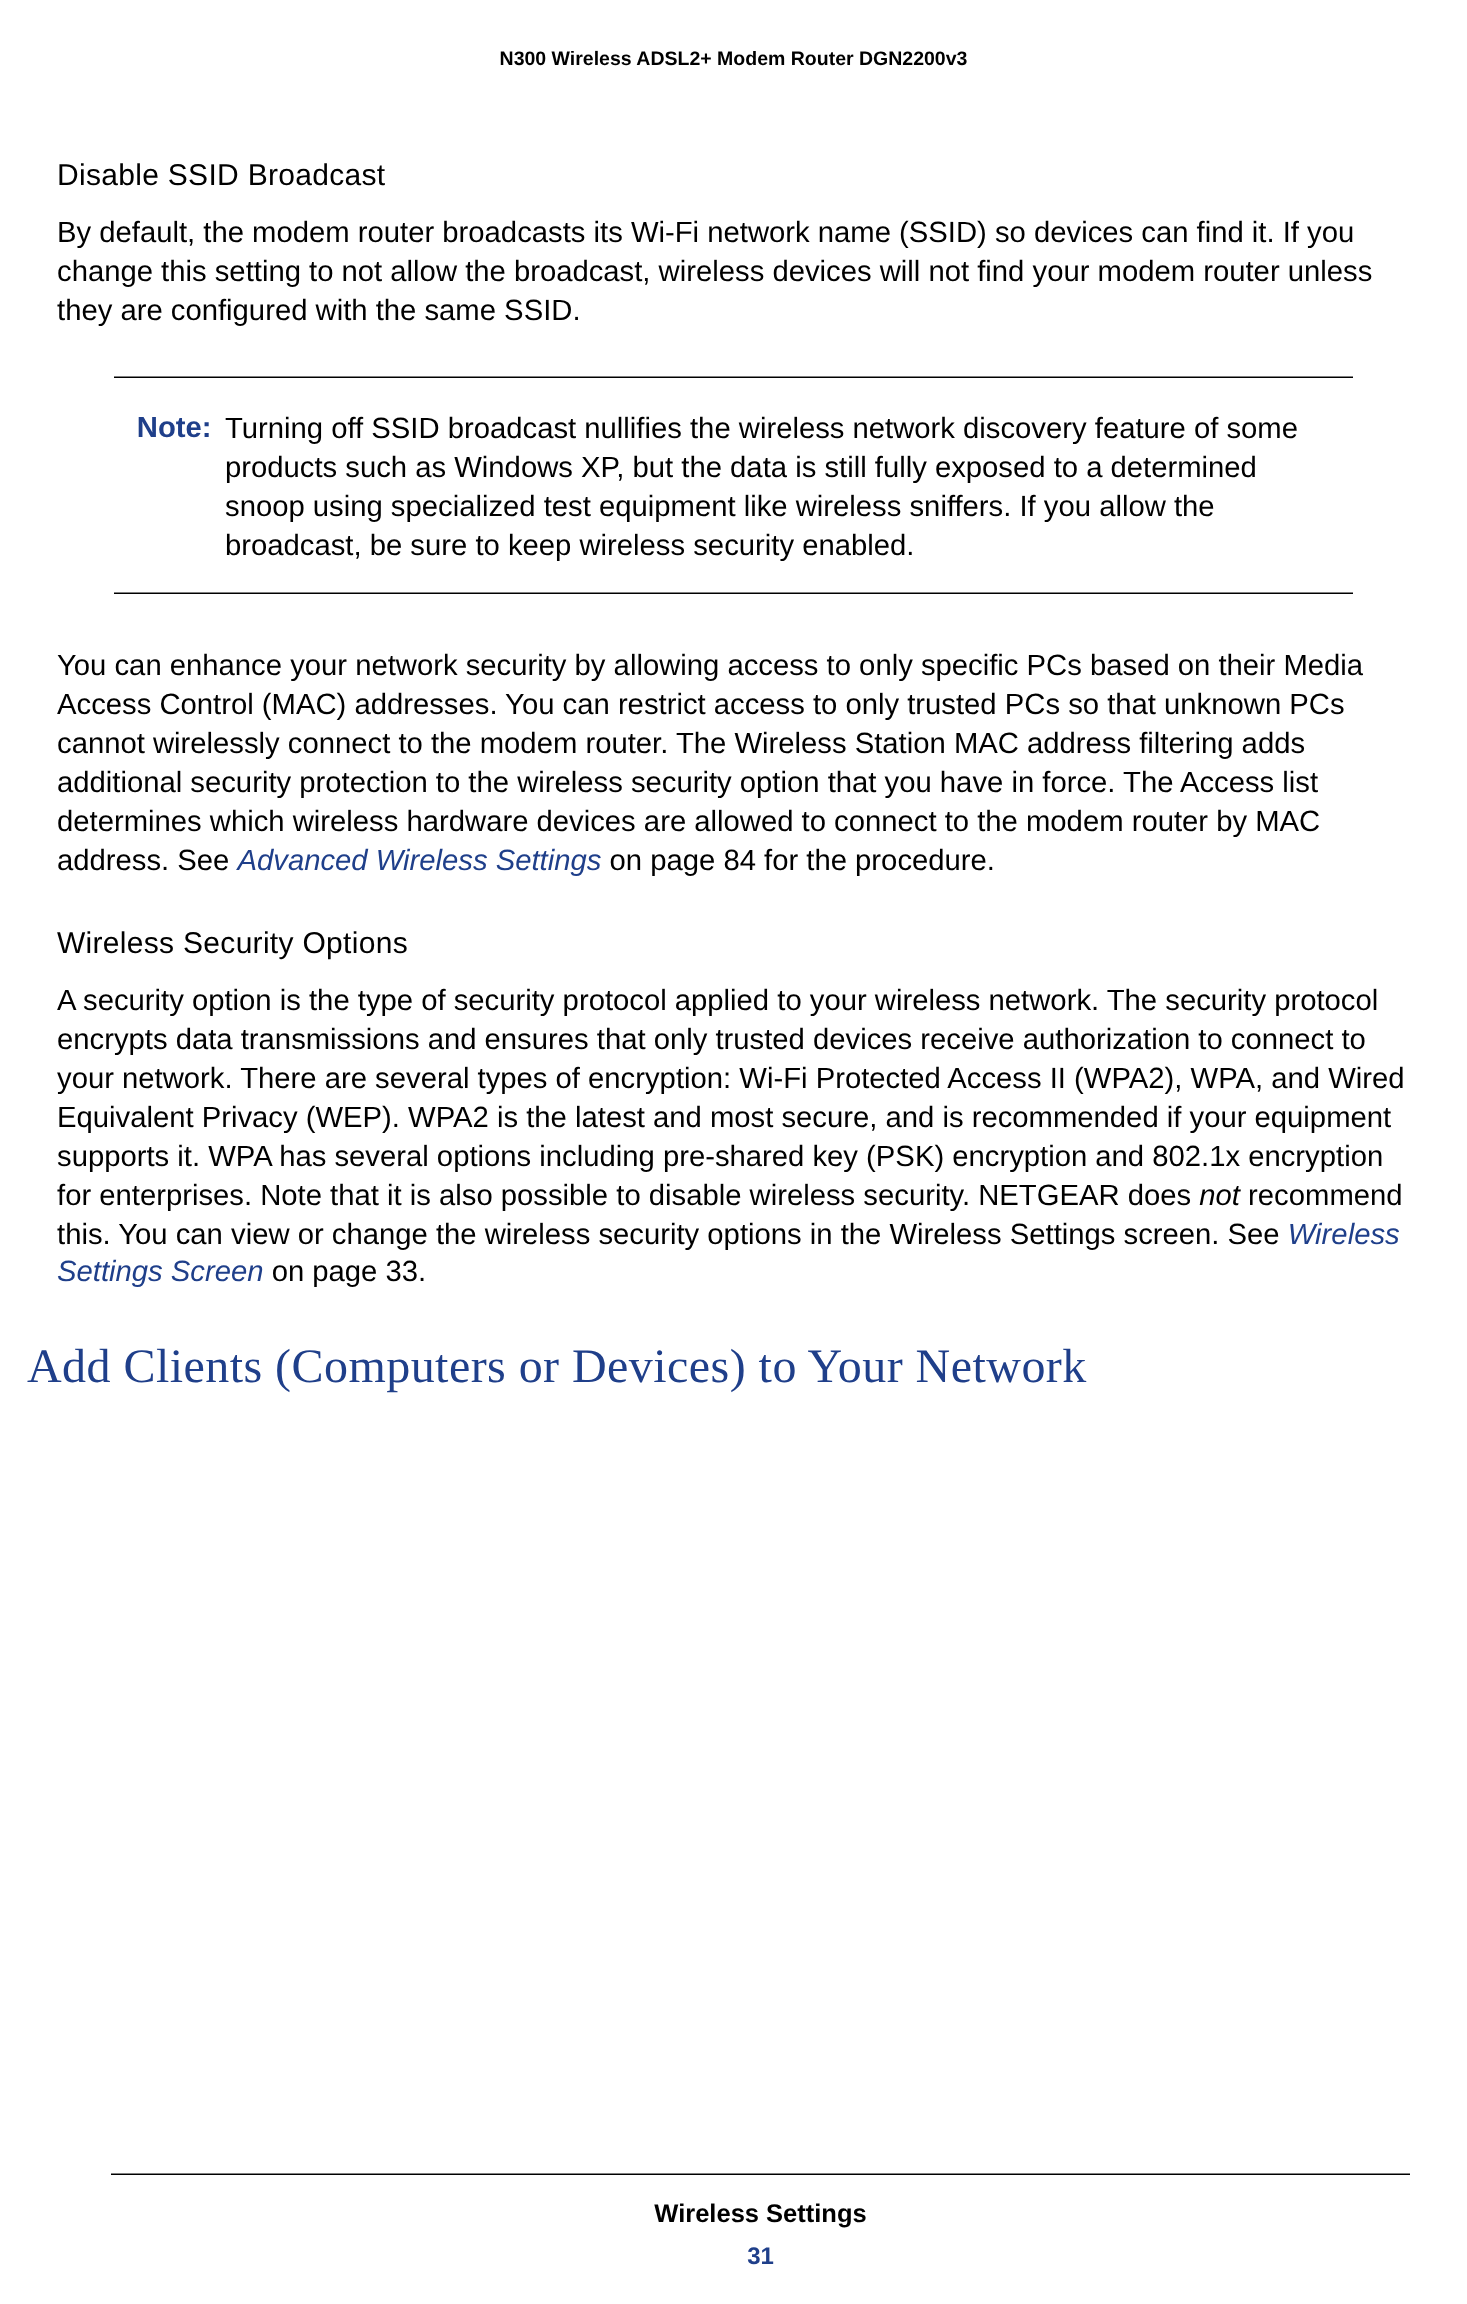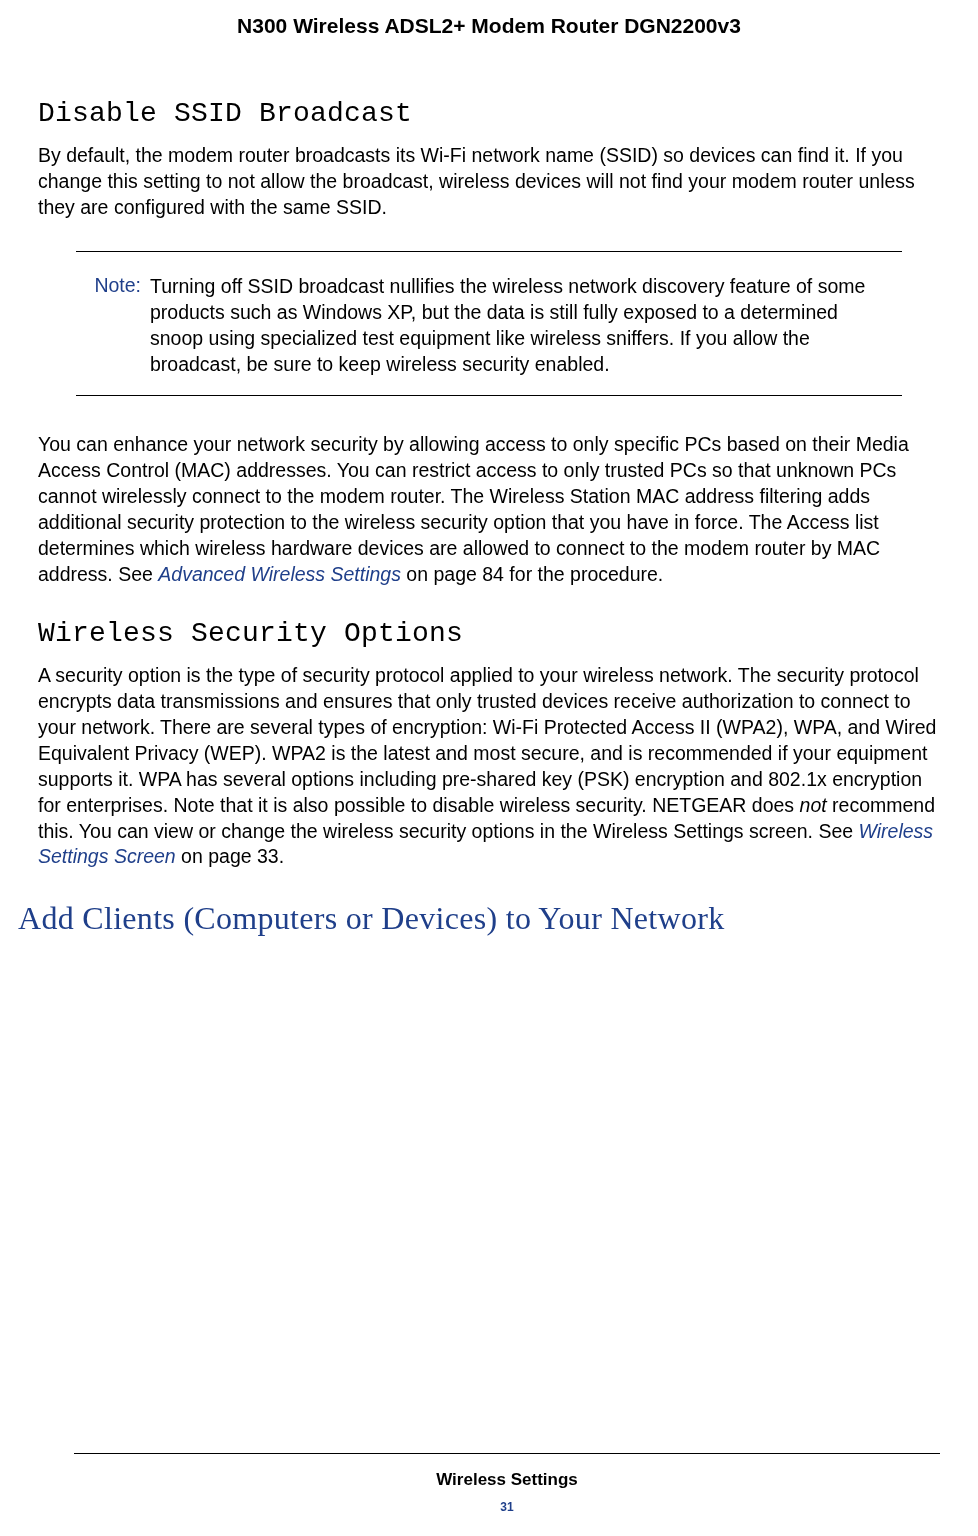--- a/index.html
+++ b/index.html
@@ -11,51 +11,51 @@
       font-family: Arial, Helvetica, sans-serif;
       width: 978px;
       height: 1536px;
       background: #fff;
       position: relative;
       color: #000;
     }
     .header-title {
       text-align: center;
       font-weight: bold;
-      font-size: 21px;
-      padding-top: 14px;
+      font-size: 13px;
+      padding-top: 31px;
     }
     .content {
       padding: 60px 38px 0 38px;
     }
     .section-h2 {
-      font-family: Liberation Mono, monospace;
+      font-family: Liberation Sans, sans-serif;
       font-weight: normal;
-      font-size: 28px;
+      font-size: 20px;
       margin-bottom: 14px;
       letter-spacing: 0.2px;
     }
     .para {
       font-size: 19.5px;
       line-height: 1.33;
       margin-bottom: 16px;
     }
     .note-box {
       margin: 30px 38px 36px 38px;
       border-top: 1.5px solid #000;
       border-bottom: 1.5px solid #000;
       padding: 22px 28px 18px 8px;
     }
     .note-flex {
       display: flex;
       align-items: flex-start;
     }
     .note-label {
       color: #1f3f8a;
-      font-weight: normal;
+      font-weight: bold;
       font-size: 19.5px;
       flex: 0 0 66px;
       text-align: right;
       padding-right: 9px;
     }
     .note-text {
       font-size: 19.5px;
       line-height: 1.33;
     }
     .inline-link {
@@ -90,21 +90,21 @@
     .footer-title {
       text-align: center;
       font-weight: bold;
       font-size: 17px;
       margin-bottom: 10px;
     }
     .page-number {
       text-align: center;
       color: #1f3f8a;
       font-weight: bold;
-      font-size: 12px;
+      font-size: 16px;
     }
     .section-block {
       margin-bottom: 30px;
     }
     .after-text {
       display: inline;
     }
   </style>
 </head>
 <body>

